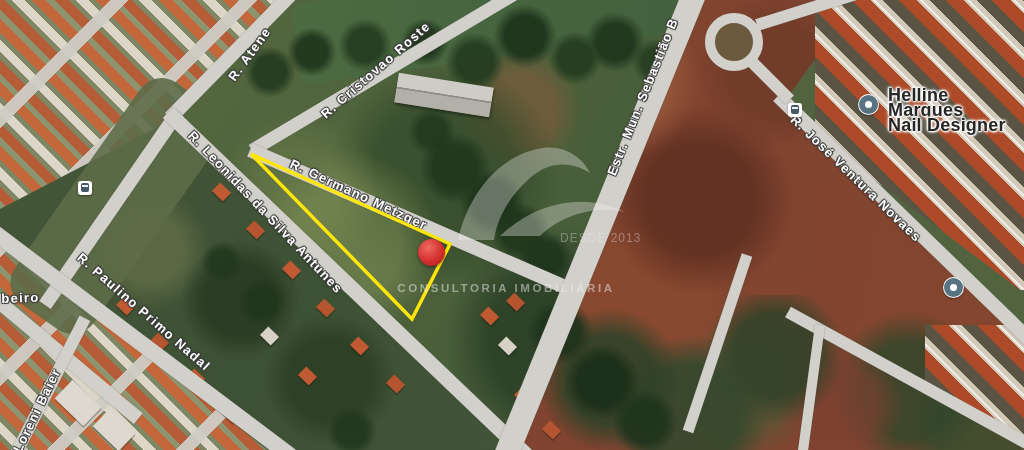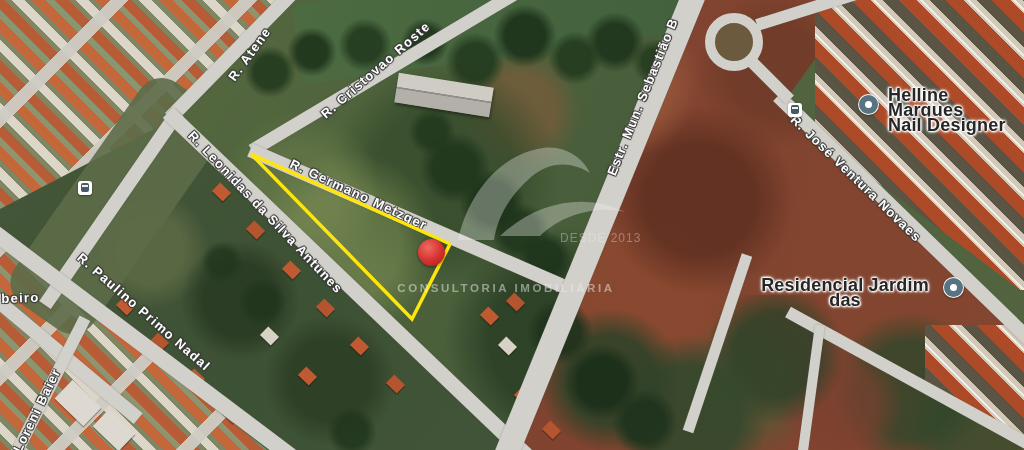--- a/index.html
+++ b/index.html
@@ -198,21 +198,20 @@
   <div class="slabel" style="left:1px;top:291px;transform:rotate(-2deg)">beiro</div>
   <div class="slabel" style="left:10px;top:448px;transform:rotate(-64deg)">Loreni Baier</div>
 
   <div class="poi-circle" style="left:858px;top:94px"></div>
   <div class="poi-label" style="left:888px;top:88px">
     <div>Helline Marques</div>
     <div>Nail Designer</div>
   </div>
   <div class="poi-circle" style="left:943px;top:277px"></div>
   <div class="poi-label" style="left:750px;top:278px;width:190px;text-align:center">
-    <div>Residencial Jardim das</div>
   </div>
 
   <div class="bus" style="left:78px;top:181px"></div>
   <div class="bus" style="left:788px;top:103px"></div>
 
   <svg id="triangle-svg" width="1024" height="450">
     <polygon points="251,154 450,244 412,319"></polygon>
   </svg>
   <div id="marker"></div>
 

